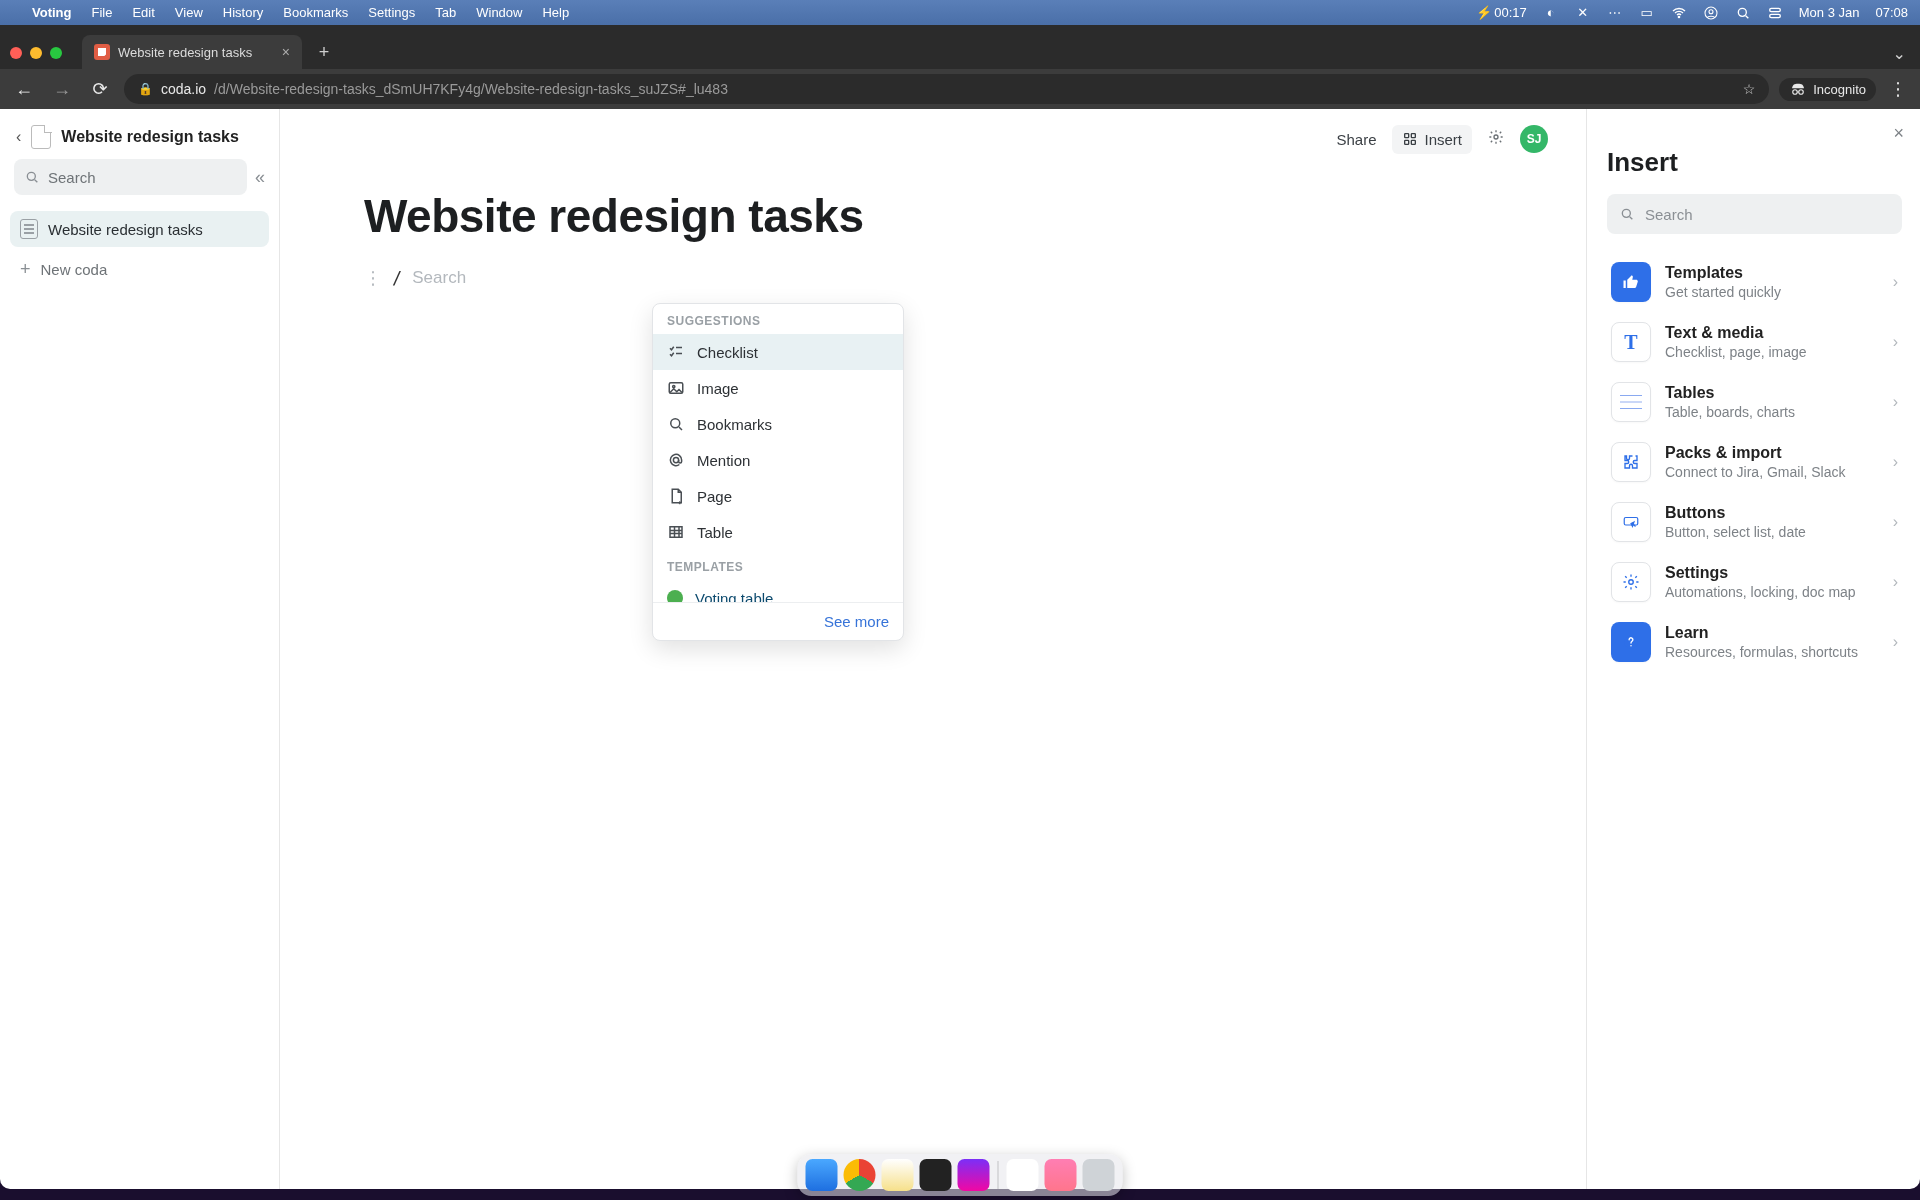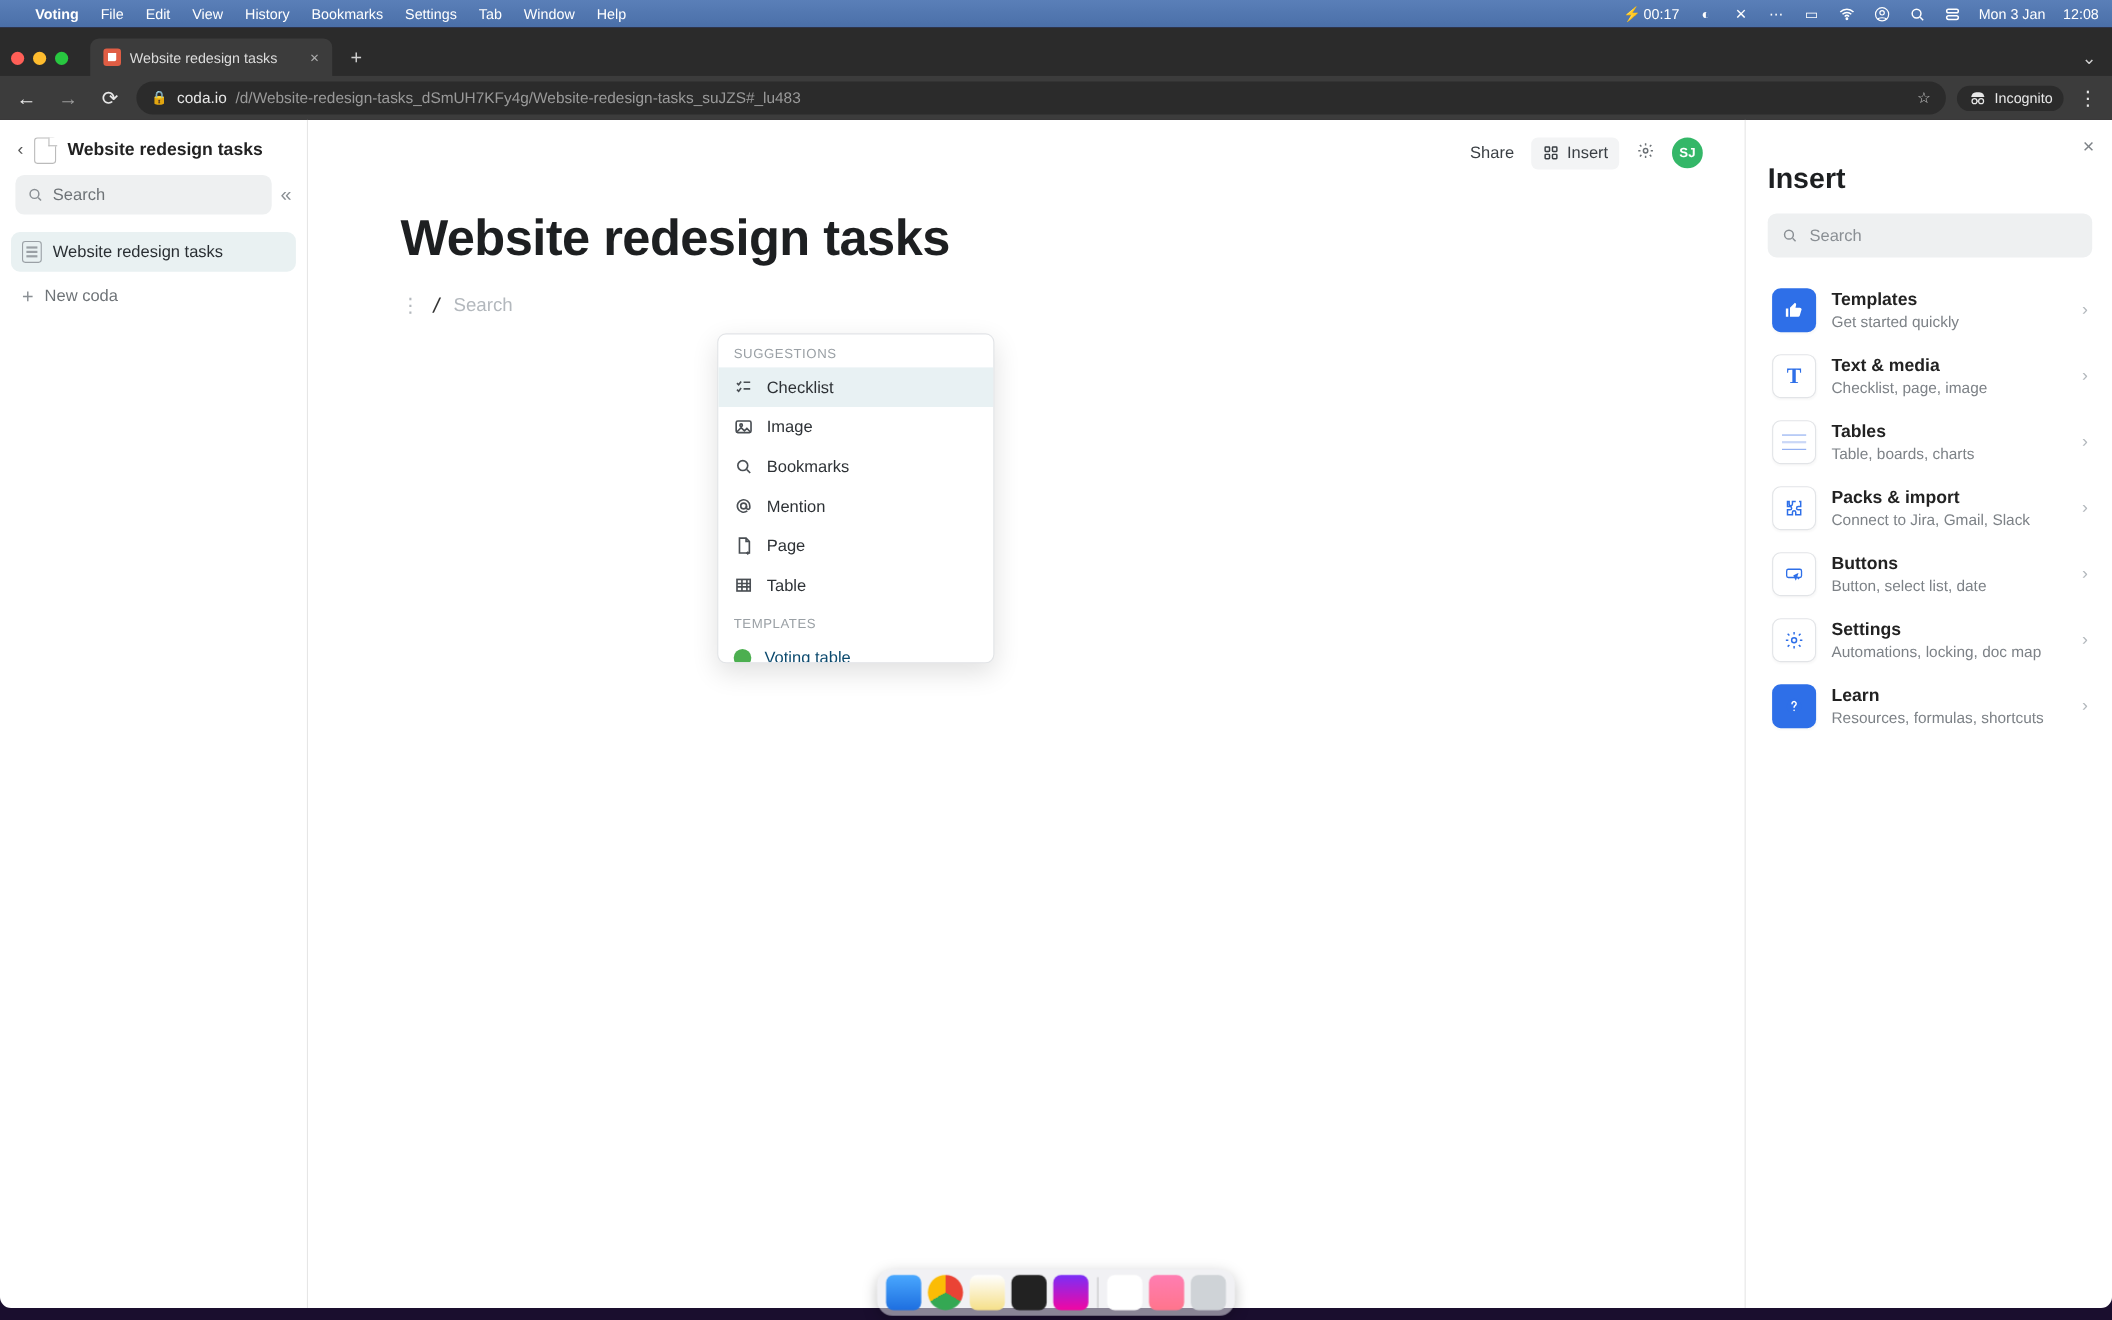--- a/index.html
+++ b/index.html
@@ -67,21 +67,21 @@
 
 .canvas { flex: 1; position: relative; padding: 80px 64px 0 84px; }
 .doc-title { font-size: 46px; font-weight: 800; letter-spacing: -0.5px; color: #1d1f21; margin-bottom: 24px; }
 .slash-row { display: flex; align-items: center; gap: 10px; font-size: 17px; color: #8a8f94; }
 .drag-handle { color: #b3b8bd; font-size: 18px; }
 .slash-row .slash { font-family: ui-monospace, Menlo, monospace; color: #333; }
 .slash-row .placeholder { color: #b3b8bd; }
 
 
 .popover { position: absolute; left: 372px; top: 194px; width: 252px; background: #fff; border: 1px solid #e2e4e7; border-radius: 8px; box-shadow: 0 8px 24px rgba(0,0,0,.12); overflow: hidden; }
-.popover .section-label { font-size: 12px; letter-spacing: .5px; color: #9aa0a5; font-weight: 400; padding: 10px 14px 6px; }
+.popover .section-label { font-size: 12px; letter-spacing: .5px; color: #9aa0a5; font-weight: 700; padding: 10px 14px 6px; }
 .popover .item { display: flex; align-items: center; gap: 12px; height: 36px; padding: 0 14px; font-size: 15px; color: #2d3135; }
 .popover .item.highlight { background: #e8f1f3; }
 .popover .item .ic { width: 18px; height: 18px; display: inline-flex; align-items: center; justify-content: center; color: #4a4f54; }
 .popover .templates-cut { height: 22px; overflow: hidden; }
 .popover .see-more { border-top: 1px solid #eceef0; text-align: right; padding: 10px 14px; color: #3673d8; font-size: 15px; }
 
 
 .rightpanel { width: 334px; border-left: 1px solid #e6e6e6; padding: 18px 18px 10px 20px; position: relative; }
 .rightpanel .close-x { position: absolute; right: 16px; top: 14px; color: #7d8287; font-size: 18px; }
 .rp-title { font-size: 26px; font-weight: 800; color: #1d1f21; margin-top: 20px; margin-bottom: 16px; }
@@ -157,21 +157,21 @@
           <path d="M20 20l-4-4"></path>
         </svg>
     </span>
     <span class="ico">
       <svg viewBox="0 0 24 24" fill="none" stroke="#fff" stroke-width="2">
           <rect x="4" y="5" width="16" height="5" rx="2.5"></rect>
           <rect x="4" y="14" width="16" height="5" rx="2.5"></rect>
         </svg>
     </span>
     <span>Mon 3 Jan</span>
-    <span>12:08</span>
+    <span>07:08</span>
   </div>
 </div>
 
 <div class="chrome-chrome">
   <div class="tabstrip">
     <div class="traffic-lights">
       <span class="tl-red"></span>
       <span class="tl-yellow"></span>
       <span class="tl-green"></span>
     </div>
@@ -324,20 +324,21 @@
           </span>
         <span>Table</span>
       </div>
       <div class="section-label">TEMPLATES</div>
       <div class="templates-cut">
         <div class="item">
           <span class="ic" style="background:#4caf50;border-radius:50%;width:16px;height:16px;"></span>
           <span style="color:#0c4a6e;">Voting table</span>
         </div>
       </div>
+      <div class="see-more">See more</div>
     </div>
   </div>
 
   <div class="rightpanel">
     <span class="close-x">×</span>
     <div class="rp-title">Insert</div>
     <div class="rp-search">
       <svg class="icon-svg" viewBox="0 0 24 24" fill="none" stroke="#8a8f94" stroke-width="2">
           <circle cx="11" cy="11" r="6"></circle>
           <path d="M20 20l-4-4"></path>

